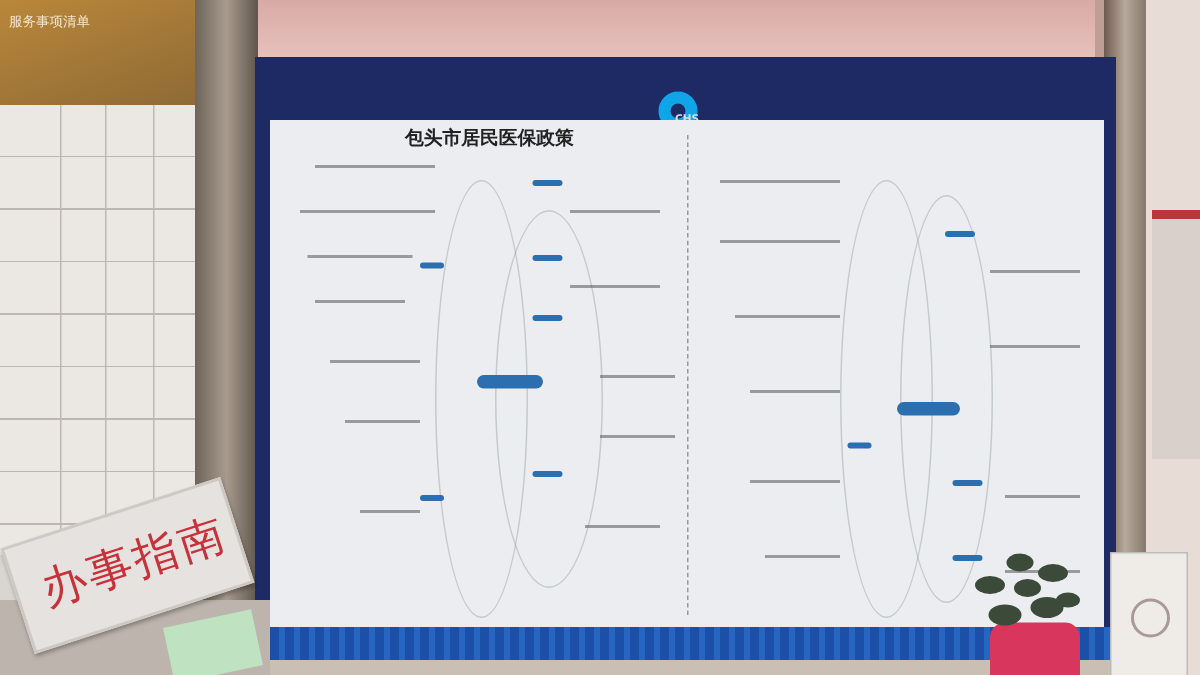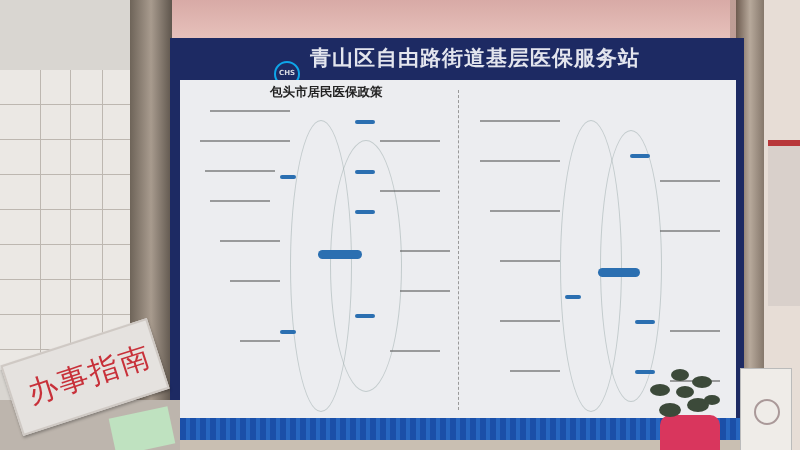--- a/index.html
+++ b/index.html
@@ -13,21 +13,21 @@
   .left-board .header{position:absolute;left:0;top:0;width:130px;height:70px;background:linear-gradient(160deg,#b9873a,#8f6a35);color:#f3e6cf;font-size:9px;line-height:14px;padding:8px 6px;box-sizing:border-box;}
   .left-board .table{position:absolute;left:0;top:70px;width:130px;height:300px;background:repeating-linear-gradient(180deg,#ebe8e4 0 34px,#bdb7b0 34px 35px);}
   .left-board .table:after{content:"";position:absolute;left:40px;top:0;width:1px;height:100%;background:#bdb7b0;box-shadow:30px 0 #bdb7b0,62px 0 #bdb7b0;}
   .left-pillar{position:absolute;left:130px;top:0;width:42px;height:450px;background:linear-gradient(90deg,#6e6459,#a89b8e,#5e554c);}
   .guide-sign{position:absolute;left:8px;top:340px;width:150px;height:70px;background:#e5e2df;transform:rotate(-18deg);border:2px solid #cfc9c4;box-shadow:0 2px 3px rgba(0,0,0,.3);}
   .guide-sign span{position:absolute;left:16px;top:14px;font-size:30px;color:#c8313a;letter-spacing:2px;font-family:"DejaVu Sans",sans-serif;}
   .rack{position:absolute;left:0;top:400px;width:180px;height:50px;background:#bdb5ad;}
   .leaflet{position:absolute;left:112px;top:412px;width:60px;height:38px;background:#bfe2c0;transform:rotate(-12deg);}
   .board{position:absolute;left:170px;top:38px;width:574px;height:404px;background:#1d2a63;}
   .board-title{position:absolute;left:0;top:0;width:574px;height:40px;display:flex;align-items:center;justify-content:center;}
-  .logo{width:26px;height:26px;border-radius:50%;border:2px solid #0ea5e9;margin-right:10px;position:relative;box-sizing:border-box;margin-top:31px;}
+  .logo{width:26px;height:26px;border-radius:50%;border:8px solid #0ea5e9;margin-right:10px;position:relative;box-sizing:border-box;margin-top:31px;}
   .logo span{position:absolute;left:3px;top:6px;font-size:7px;color:#d8dbe4;font-weight:bold;}
   .board-title .txt{color:#e3e5ee;font-size:21px;font-weight:bold;letter-spacing:1px;}
   .poster{position:absolute;left:10px;top:42px;width:556px;height:338px;background:#ecedf0;}
   .divider{position:absolute;left:278px;top:10px;width:0;height:320px;border-left:1px dashed #999;}
   .panel-title{position:absolute;top:4px;font-size:12.5px;font-weight:bold;color:#222;}
   .node{position:absolute;background:#2b6fb1;border-radius:8px;height:9px;}
   .leaf{position:absolute;height:2px;background:#555;opacity:.55;}
   .curve{position:absolute;border:1px solid #9aa;border-radius:50%;opacity:.5;}
   .board-bottom{position:absolute;left:0;top:380px;width:574px;height:24px;background:repeating-linear-gradient(90deg,#1b4fa8 0 6px,#2766c0 6px 10px);}
   .ledge{position:absolute;left:150px;top:440px;width:620px;height:10px;background:#c9bfb2;}
@@ -40,30 +40,30 @@
 <body>
 
 <div class="wall"></div>
 <div class="wall-top"></div>
 <div class="window-right">
     <div class="red"></div>
   </div>
 <div class="frame-col"></div>
 
 <div class="left-board">
+  <div class="header">服务事项清单</div>
   <div class="table"></div>
 </div>
 <div class="left-pillar"></div>
 
 <div class="board">
   <div class="board-title">
     <div class="logo">
         <span>CHS</span>
       </div>
-    <div class="txt">青山区自由路街道基层医保服务站</div>
   </div>
   <div class="poster">
     <div class="panel-title" style="left:90px;">包头市居民医保政策</div>
     <div class="divider"></div>
 
     <div class="curve" style="left:110px;top:40px;width:60px;height:290px;"></div>
     <div class="curve" style="left:150px;top:60px;width:70px;height:250px;"></div>
     <div class="node" style="left:138px;top:170px;width:44px;"></div>
     <div class="node" style="left:175px;top:40px;width:20px;height:4px;"></div>
     <div class="node" style="left:175px;top:90px;width:20px;height:4px;"></div>

